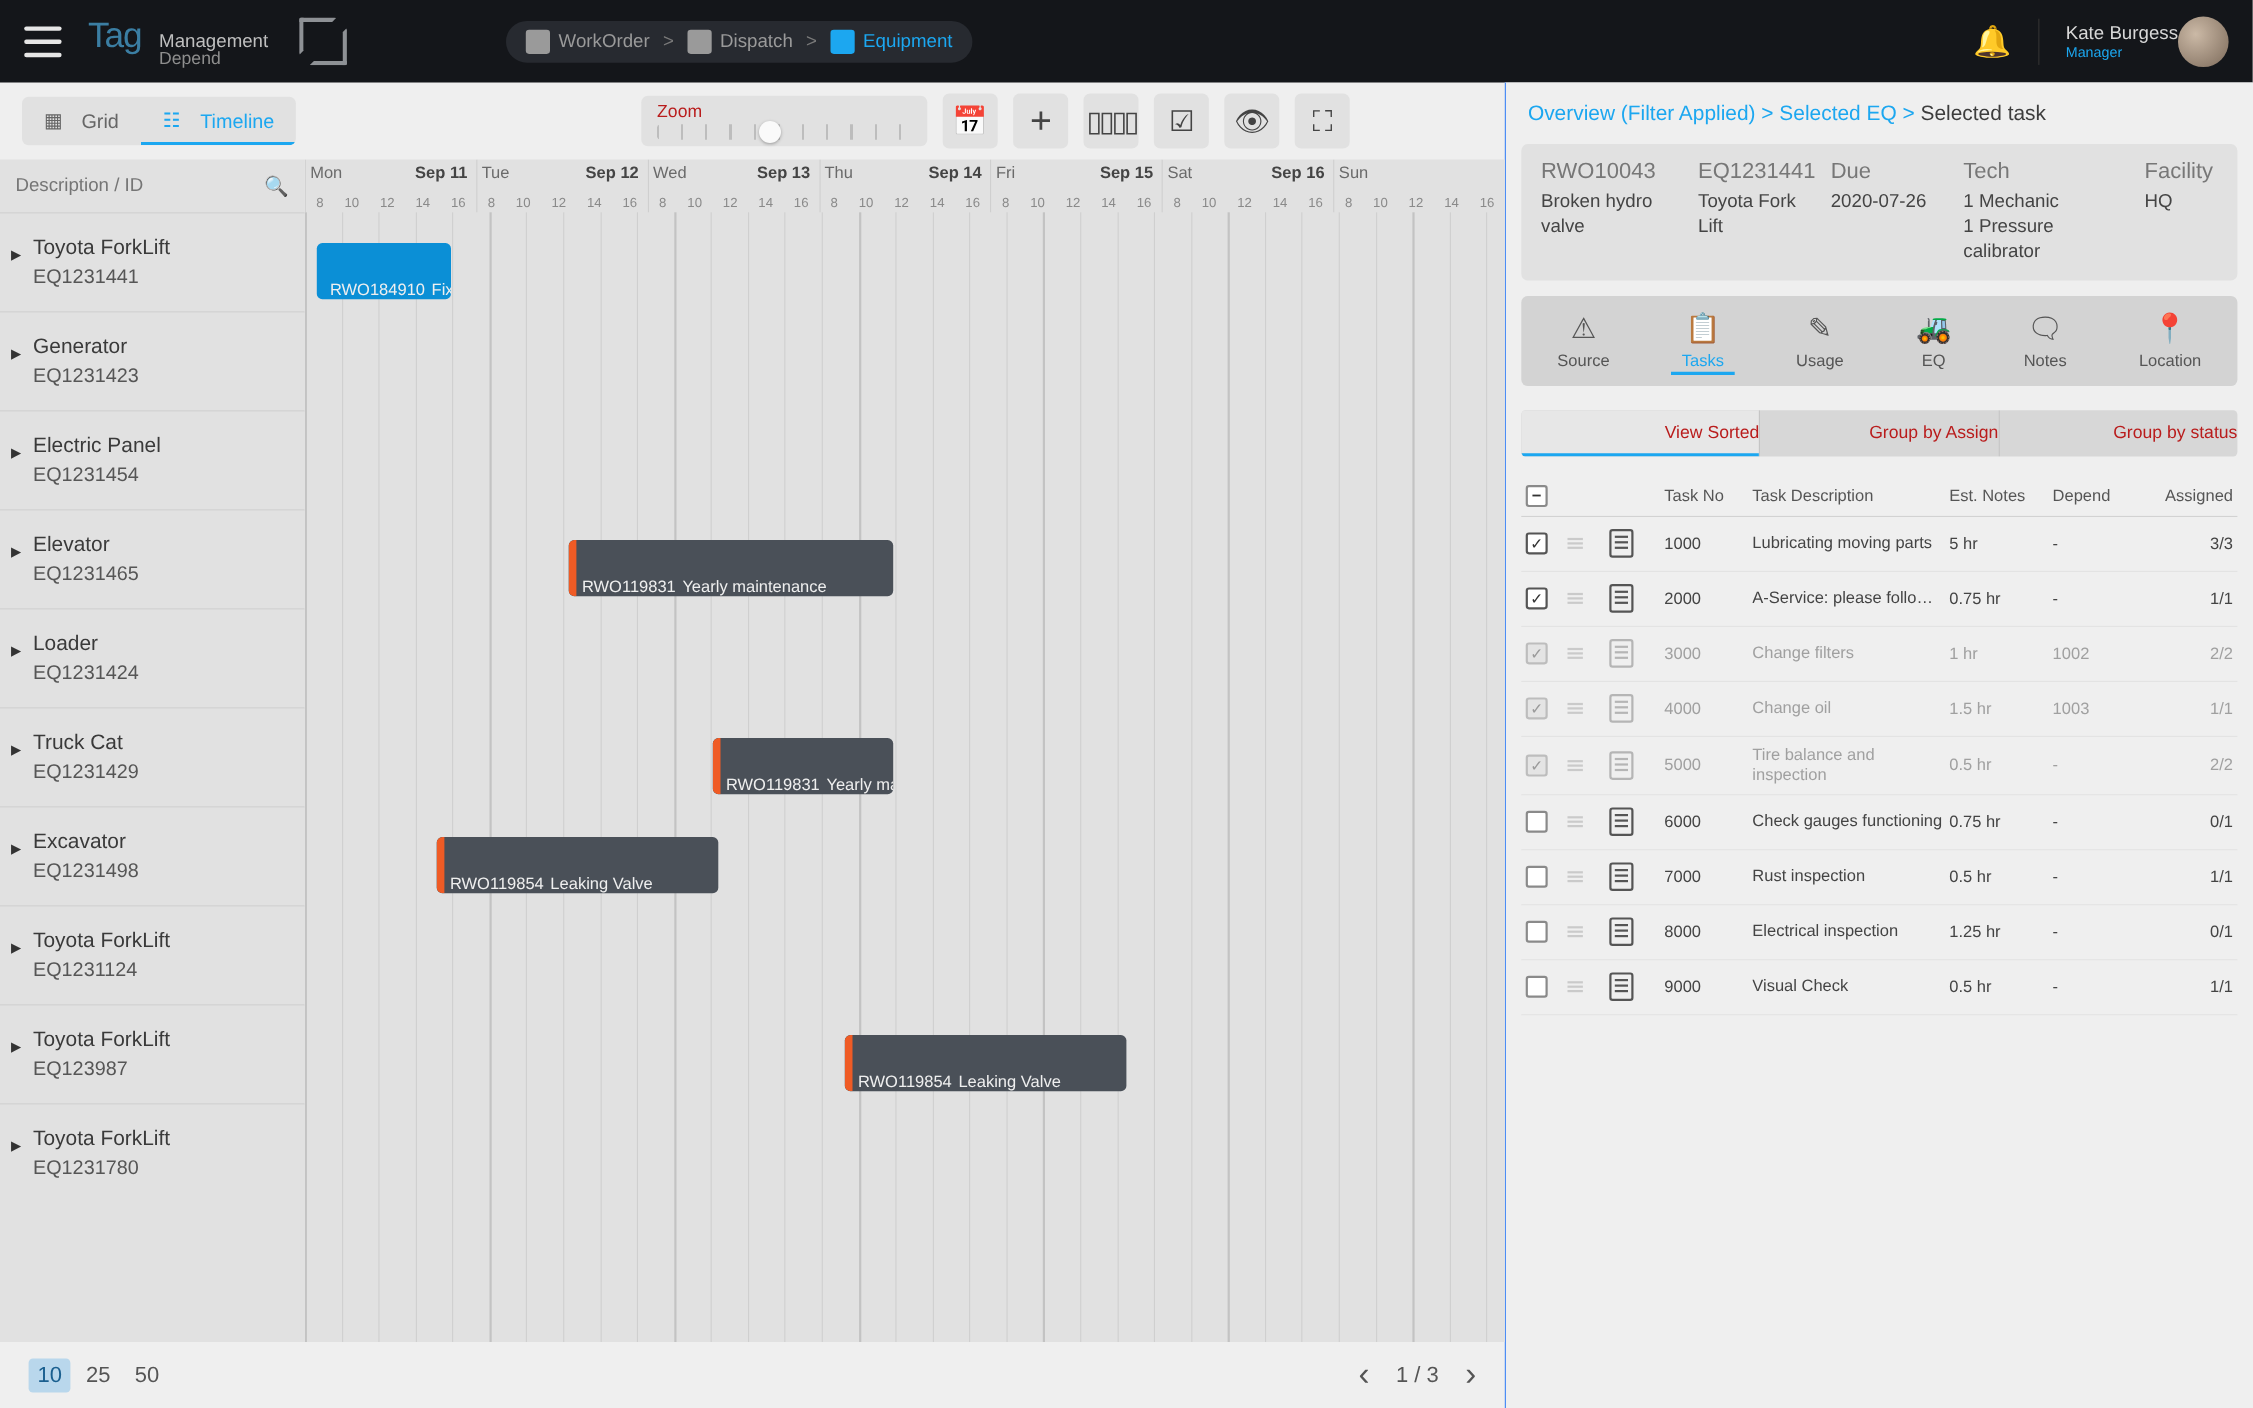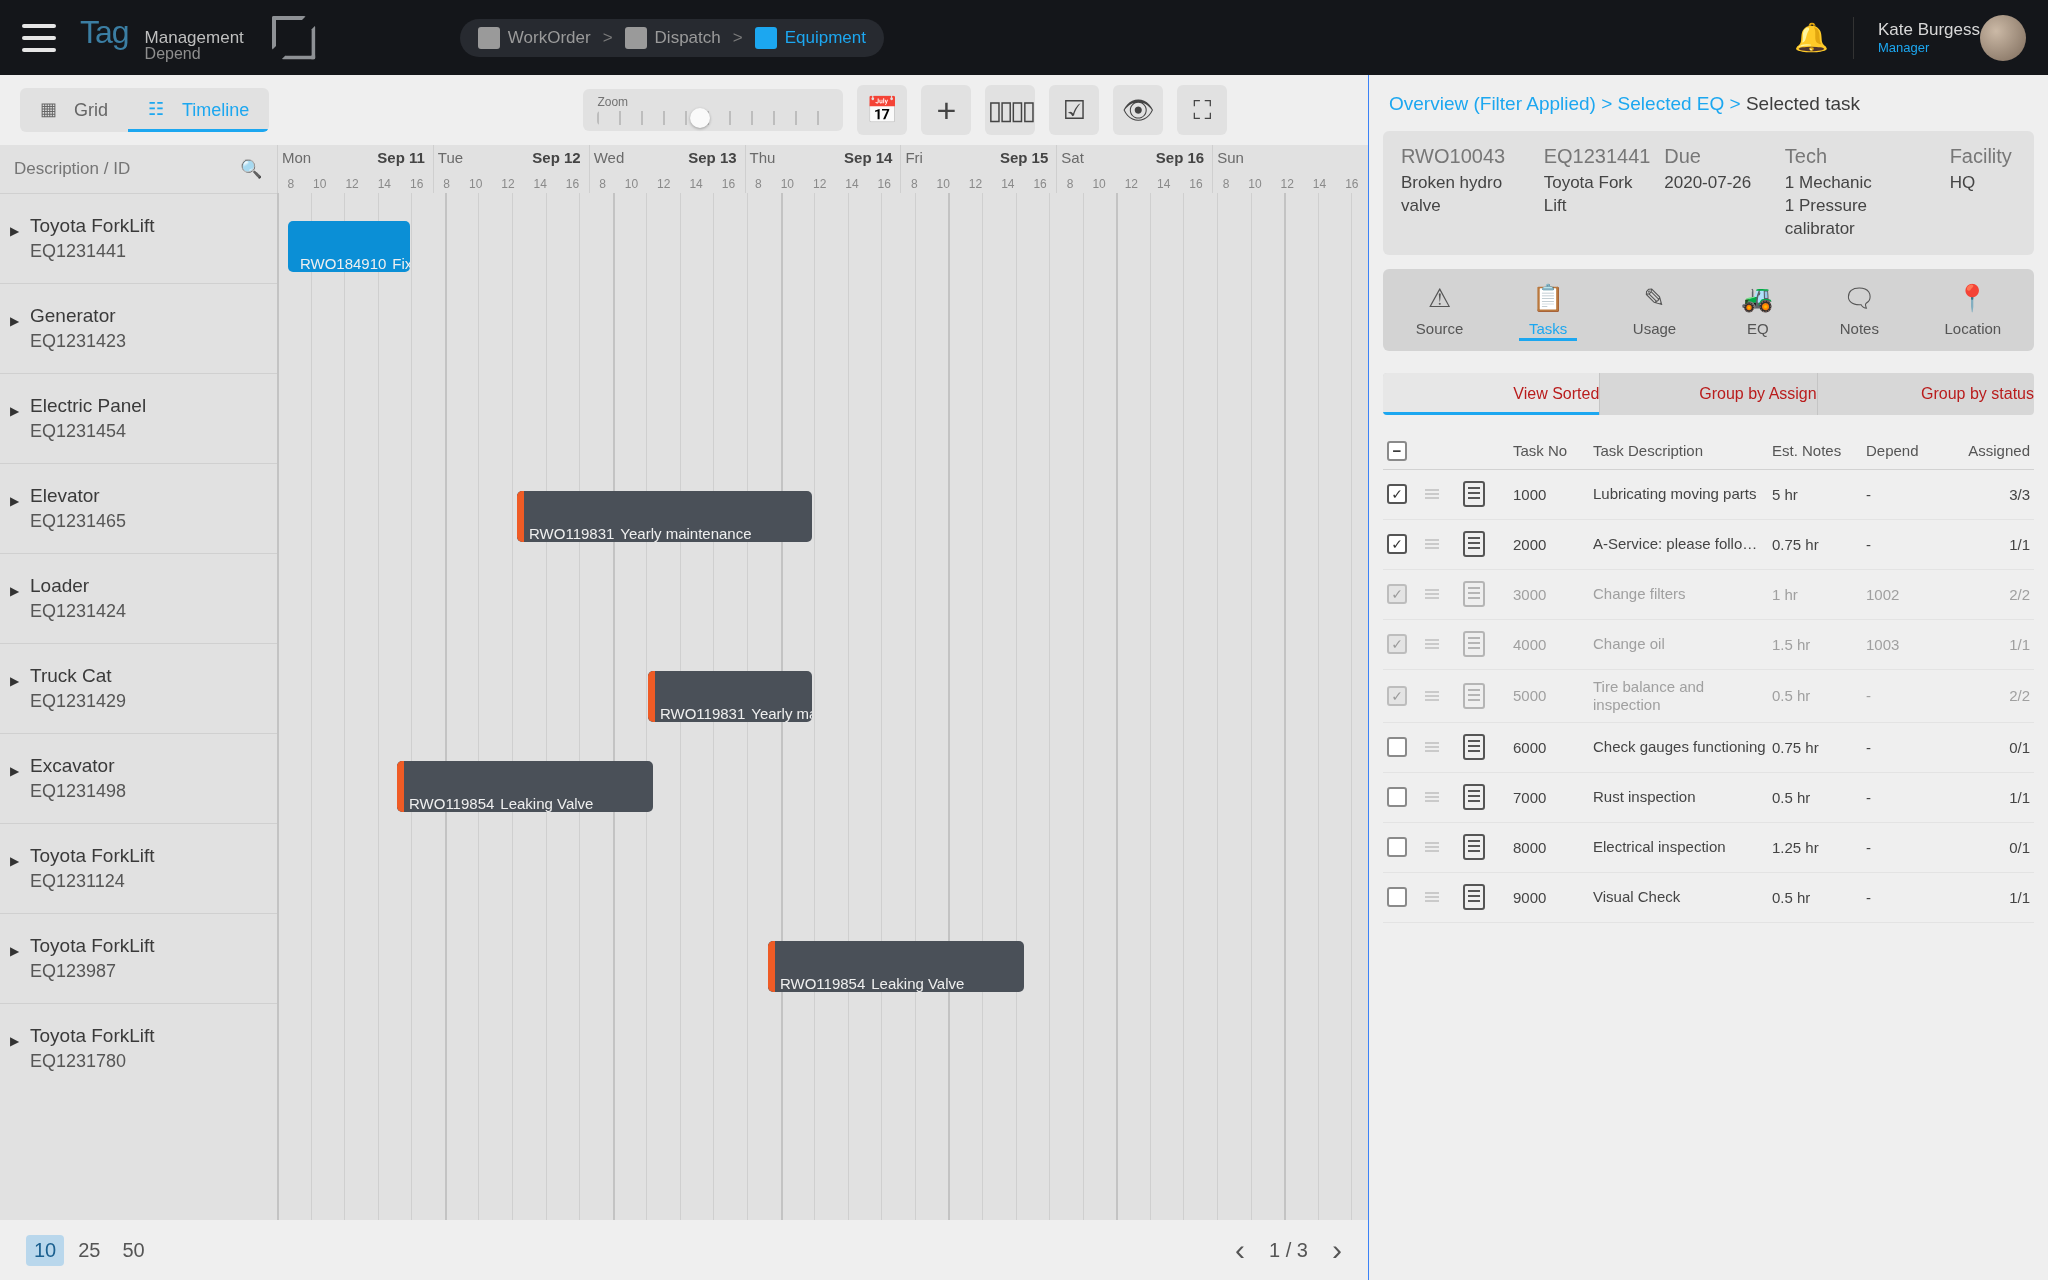--- a/index.html
+++ b/index.html
@@ -49,21 +49,21 @@
 .left{flex:1;display:flex;flex-direction:column;min-width:0}
 .right{width:680px;background:#efefef;border-left:1px solid #3b82f6;display:flex;flex-direction:column;overflow:auto}
 
 
 .toolbar{display:flex;align-items:center;gap:14px;padding:10px 20px}
 .tbgroup{display:flex;background:#e1e1e1;border-radius:6px;overflow:hidden}
 .tgbtn{display:flex;align-items:center;gap:10px;padding:10px 20px;font-size:18px;color:#666;cursor:pointer}
 .tgbtn svg,.tgbtn .ic{width:24px;height:24px}
 .tgbtn.active{color:var(--light-accent);box-shadow:inset 0 -3px 0 var(--light-accent)}
 .zoom{display:flex;flex-direction:column;gap:2px;background:#e1e1e1;border-radius:6px;padding:6px 14px;width:260px;margin-left:300px}
-.zoom label{font-size:12px;color:#737373}
+.zoom label{font-size:16px;color:#b91c1c}
 .track{height:14px;background:repeating-linear-gradient(90deg,#bdbdbd 0 2px,transparent 2px 22px);position:relative;border-radius:4px}
 .thumb{position:absolute;top:-3px;width:20px;height:20px;background:#fafafa;border-radius:50%;box-shadow:0 1px 3px rgba(0,0,0,.3)}
 .sqbtns{display:flex;gap:14px}
 .sqbtn{width:50px;height:50px;background:#e1e1e1;border-radius:6px;display:flex;align-items:center;justify-content:center;font-size:26px;color:#444;cursor:pointer}
 
 
 .gridbody{flex:1;display:flex;min-height:0;position:relative}
 .rownames{width:277px;background:#e1e1e1;display:flex;flex-direction:column}
 .searchrow{height:48px;display:flex;align-items:center;padding:0 14px}
 .searchrow input{flex:1;border:none;background:transparent;font-size:17px;color:#888;outline:none}

